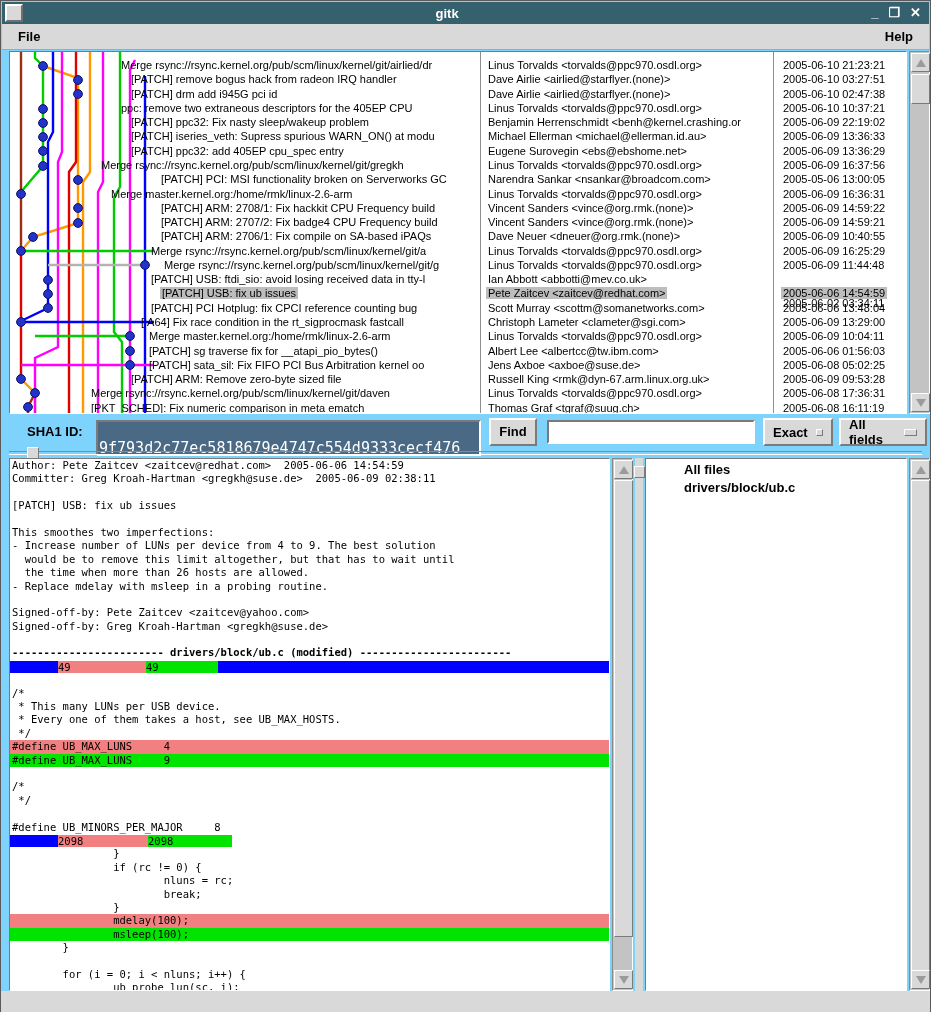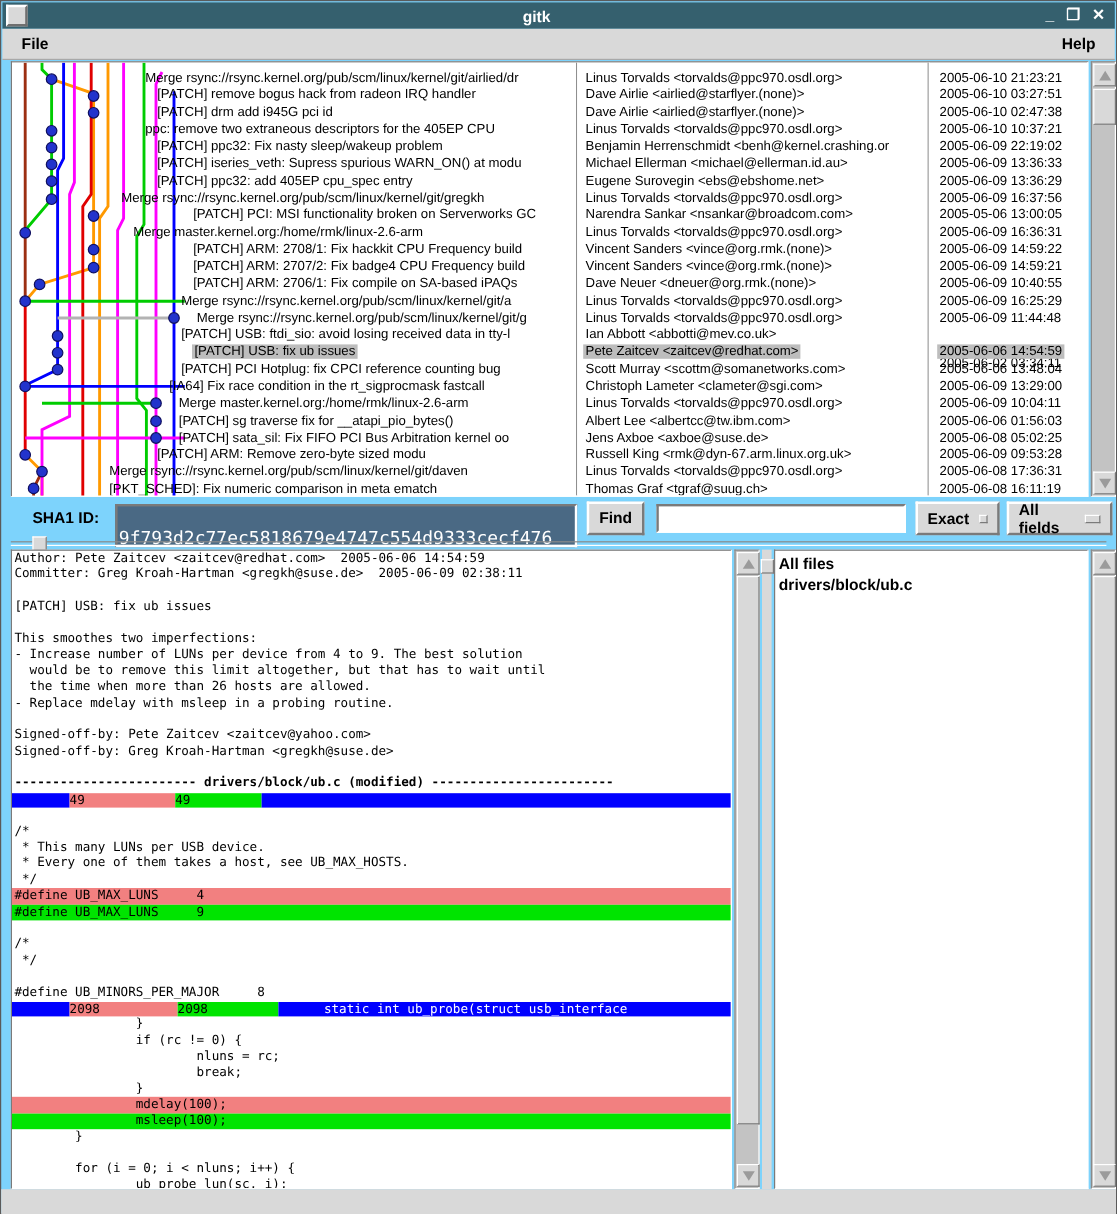--- a/index.html
+++ b/index.html
@@ -101,21 +101,21 @@
   .seg.a{background:#00e400;color:#000;}
   .seg.grow{flex:1;}
 
   .vsash{position:absolute;left:634px;top:457px;width:8px;height:533px;background:#d9d9d9;}
   .vsash .handle{position:absolute;left:-1px;top:8px;width:9px;height:10px;background:#d9d9d9;
                border:1px solid;border-color:#ffffff #7a7a7a #7a7a7a #ffffff;}
 
   .filespane{position:absolute;left:644px;top:457px;width:262px;height:533px;background:#ffffff;
       border:1px solid;border-color:#7a7a7a #ffffff #ffffff #7a7a7a;box-sizing:border-box;
       overflow:hidden;font-weight:bold;font-size:13px;color:#000;padding:2px 0 0 3px;}
-  .fitem{height:18px;line-height:18px;white-space:nowrap;}
+  .fitem{height:18px;line-height:18px;white-space:nowrap;margin-left:35px;}
 
   .bottomstrip{position:absolute;left:0;top:990px;width:100%;height:22px;background:#d9d9d9;}
 </style>
 </head>
 <body>
 
 <div class="win">
 
   <div class="titlebar">
     <div class="menubox"></div>
@@ -195,21 +195,21 @@
         <div class="lrow" style="top: 177.36px; left: 149px;"><span>[PATCH] ARM: 2706/1: Fix compile on SA-based iPAQs</span></div>
         <div class="lrow" style="top: 191.64px; left: 139px;"><span>Merge rsync://rsync.kernel.org/pub/scm/linux/kernel/git/a</span></div>
         <div class="lrow" style="top: 205.92px; left: 152px;"><span>Merge rsync://rsync.kernel.org/pub/scm/linux/kernel/git/g</span></div>
         <div class="lrow" style="top: 220.2px; left: 139px;"><span>[PATCH] USB: ftdi_sio: avoid losing received data in tty-l</span></div>
         <div class="lrow" style="top: 234.48px; left: 150px;"><span class="hl">[PATCH] USB: fix ub issues</span></div>
         <div class="lrow" style="top: 248.76px; left: 139px;"><span>[PATCH] PCI Hotplug: fix CPCI reference counting bug</span></div>
         <div class="lrow" style="top: 263.04px; left: 129px;"><span>[IA64] Fix race condition in the rt_sigprocmask fastcall</span></div>
         <div class="lrow" style="top: 277.32px; left: 137px;"><span>Merge master.kernel.org:/home/rmk/linux-2.6-arm</span></div>
         <div class="lrow" style="top: 291.6px; left: 137px;"><span>[PATCH] sg traverse fix for __atapi_pio_bytes()</span></div>
         <div class="lrow" style="top: 305.88px; left: 137px;"><span>[PATCH] sata_sil: Fix FIFO PCI Bus Arbitration kernel oo</span></div>
-        <div class="lrow" style="top: 320.16px; left: 119px;"><span>[PATCH] ARM: Remove zero-byte sized modu</span></div>
+        <div class="lrow" style="top: 320.16px; left: 119px;"><span>[PATCH] ARM: Remove zero-byte sized file</span></div>
         <div class="lrow" style="top: 348.72px; left: 79px;"><span>[PKT_SCHED]: Fix numeric comparison in meta ematch</span></div>
         <div class="lrow" style="top: 334.44px; left: 79px;"><span>Merge rsync://rsync.kernel.org/pub/scm/linux/kernel/git/daven</span></div>
       </div>
     <div class="colsep" style="left:470px;">
         <i class="d"></i>
         <i class="l"></i>
       </div>
     <div class="lcol col-authors" id="col-authors">
         <div class="lrow" style="top: 6px; left: 2px;"><span>Linus Torvalds &lt;torvalds@ppc970.osdl.org&gt;</span></div>
         <div class="lrow" style="top: 20.28px; left: 2px;"><span>Dave Airlie &lt;airlied@starflyer.(none)&gt;</span></div>
@@ -331,21 +331,20 @@
       <div class="dline add">#define UB_MAX_LUNS     9</div>
       <div class="dline"></div>
       <div class="dline">/*</div>
       <div class="dline"> */</div>
       <div class="dline"></div>
       <div class="dline">#define UB_MINORS_PER_MAJOR     8</div>
       <div class="dbar">
         <div class="seg b" style="width: 48px;"></div>
         <div class="seg d" style="width: 90px;">2098</div>
         <div class="seg a" style="width: 84px;">2098</div>
-        <div class="seg b grow">      static int ub_probe(struct usb_interface</div>
       </div>
       <div class="dline">                }</div>
       <div class="dline">                if (rc != 0) {</div>
       <div class="dline">                        nluns = rc;</div>
       <div class="dline">                        break;</div>
       <div class="dline">                }</div>
       <div class="dline del">                mdelay(100);</div>
       <div class="dline add">                msleep(100);</div>
       <div class="dline">        }</div>
       <div class="dline"></div>

